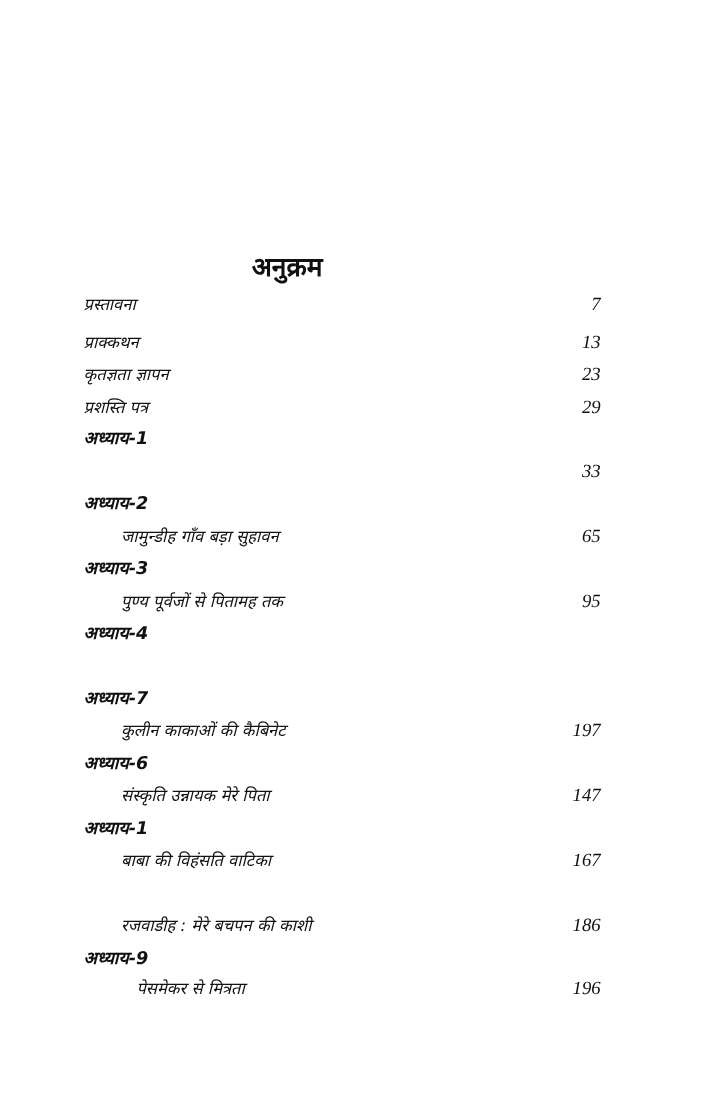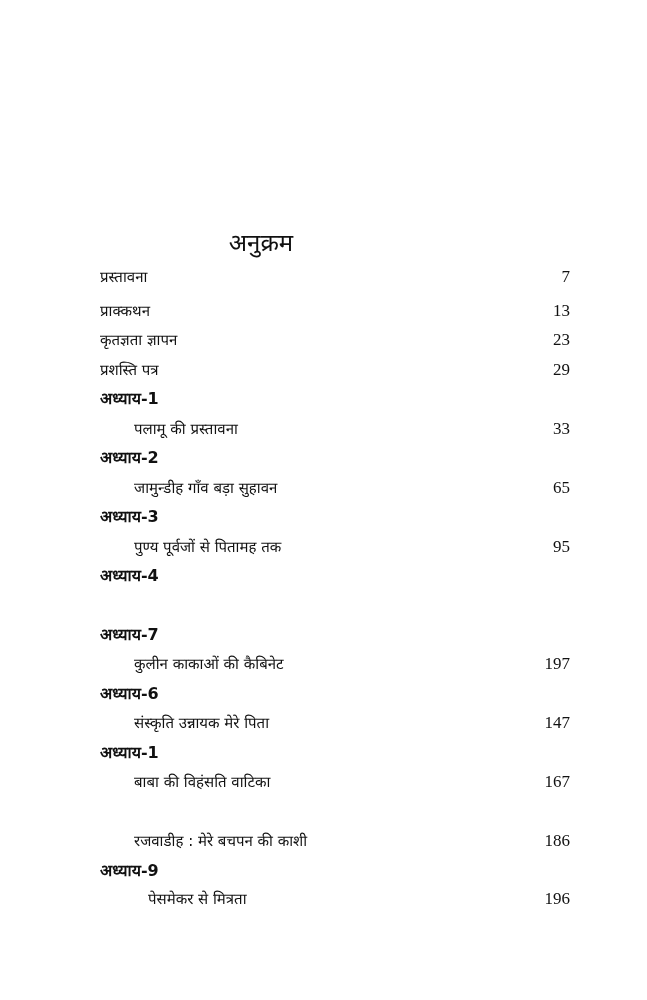--- a/index.html
+++ b/index.html
@@ -1,21 +1,21 @@
 <!DOCTYPE html>
 <html><head>
 <meta charset="utf-8">
 <style>
   html, body { margin: 0; padding: 0; background: #ffffff; }
   body { width: 647px; height: 1000px; position: relative; overflow: hidden;
          font-family: "DejaVu Sans", "Liberation Sans", sans-serif; color: #111111; }
   .page { position: absolute; left: 0; top: 0; width: 647px; height: 1000px; }
   .title { position: absolute; left: 0; width: 522px; top: 226px; text-align: center;
-           font-size: 24px; font-weight: normal; line-height: 34px; }
-  .row { position: absolute; left: 100px; width: 470px; height: 26px; }
+           font-size: 24px; font-weight: bold; line-height: 34px; }
+  .row { position: absolute; left: 76px; width: 470px; height: 26px; font-style: italic; }
   .row .label { position: absolute; left: 0; top: 0; font-size: 15px; line-height: 26px; white-space: nowrap; }
   .row .num { position: absolute; right: 0; top: 0; font-family: "Liberation Serif", serif;
               font-size: 17px; line-height: 26px; }
   .row.head .label { font-weight: bold; font-size: 16px; }
   .row.sub .label { left: 34px; }
   .row.sub2 .label { left: 48px; }
 </style>
 </head>
 <body>
 
@@ -36,21 +36,20 @@
   </div>
   <div class="row" style="top:357px">
     <span class="label">प्रशस्ति पत्र</span>
     <span class="num">29</span>
   </div>
 
   <div class="row head" style="top:386px">
     <span class="label">अध्याय-1</span>
   </div>
   <div class="row sub" style="top:416px">
-    <span class="label">पलामू की प्रस्तावना</span>
     <span class="num">33</span>
   </div>
 
   <div class="row head" style="top:445px">
     <span class="label">अध्याय-2</span>
   </div>
   <div class="row sub" style="top:475px">
     <span class="label">जामुन्डीह गाँव बड़ा सुहावन</span>
     <span class="num">65</span>
   </div>

